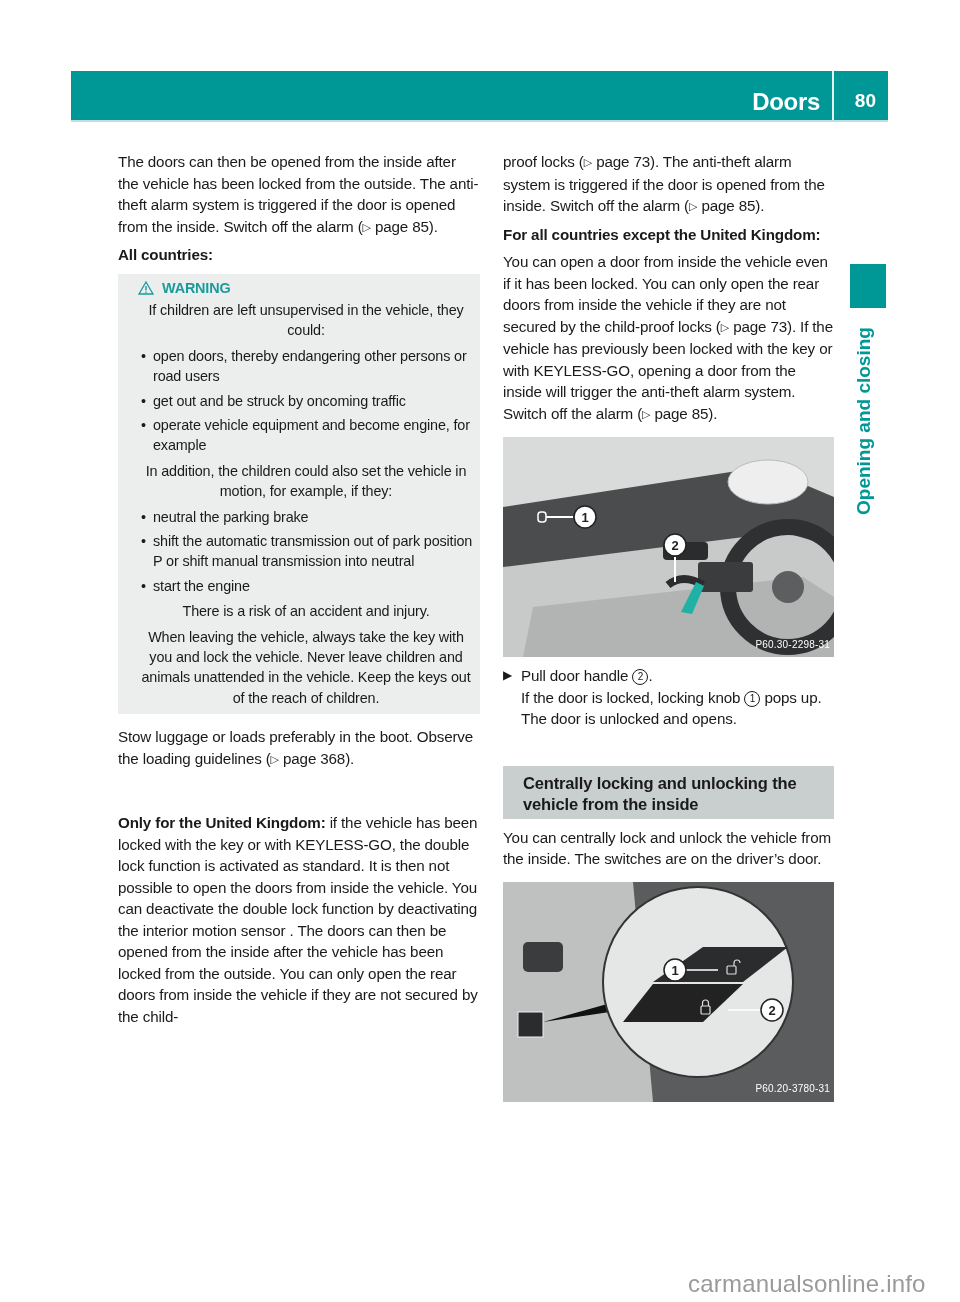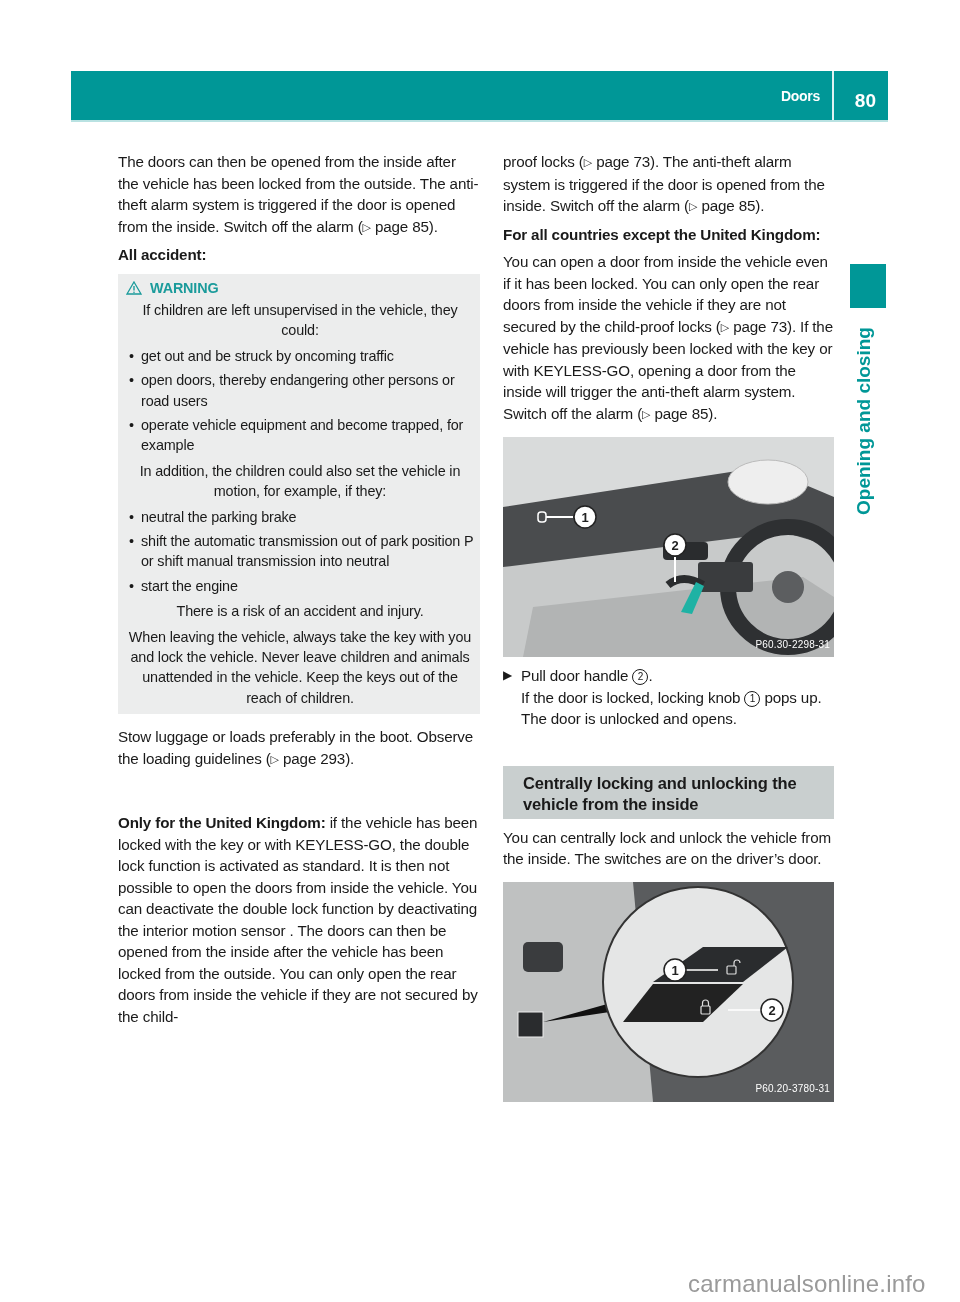--- a/index.html
+++ b/index.html
@@ -5,41 +5,41 @@
   html, body { margin: 0; padding: 0; }
   body {
     width: 960px; height: 1302px; background: #ffffff; position: relative; overflow: hidden;
     font-family: "Liberation Sans", sans-serif; color: #1a1a1a;
   }
   .header-bar {
     position: absolute; left: 71px; top: 71px; width: 817px; height: 49px;
     background: #009797; border-bottom: 2px solid #b9e2e2;
   }
   .header-title {
-    position: absolute; right: 68px; top: 17px; color: #fff; font-weight: bold; font-size: 14px;
+    position: absolute; right: 68px; top: 17px; color: #fff; font-weight: bold; font-size: 24px;
     letter-spacing: -0.3px;
   }
   .header-sep { position: absolute; right: 54px; top: 0; width: 2px; height: 49px; background: #dff2f2; }
   .header-page { position: absolute; right: 12px; top: 19px; color: #fff; font-weight: bold; font-size: 19px; }
 
   .side-tab { position: absolute; left: 850px; top: 264px; width: 36px; height: 44px; background: #009797; }
   .side-text {
     position: absolute; left: 853px; top: 515px; transform-origin: 0 0; transform: rotate(-90deg);
     color: #009797; font-weight: bold; font-size: 19px; white-space: nowrap;
   }
 
   .col { position: absolute; font-size: 15.2px; line-height: 21.5px; letter-spacing: -0.15px; }
   .col-left { left: 118px; top: 151px; width: 362px; }
   .col-right { left: 503px; top: 151px; width: 331px; }
   .col p { margin: 0 0 6px 0; }
   .bold { font-weight: bold; }
   .ref-arrow { font-size: 11px; vertical-align: 1px; }
 
   .warning-box {
-    background: #eceded; padding: 4px 6px 6px 8px; margin: 8px 0 12px 0; font-size: 14.4px; line-height: 20.4px;
+    background: #eceded; padding: 4px 6px 6px 20px; margin: 8px 0 12px 0; font-size: 14.4px; line-height: 20.4px;
   }
   .warning-head { color: #1a9b9b; font-weight: bold; font-size: 14.4px; display: flex; align-items: center; gap: 8px; margin: 0 0 2px 0; }
   .warning-box p { margin: 0 0 5px 0; text-align: center; }
   .warning-box ul { list-style: none; margin: 0 0 5px 0; padding: 0; }
   .warning-box li { position: relative; padding-left: 15px; margin-bottom: 4px; }
   .warning-box li::before { content: "\2022"; position: absolute; left: 3px; top: 0; }
 
   .section-head {
     background: #c9cfcf; font-weight: bold; font-size: 16.5px; line-height: 21px;
     padding: 7px 10px 4px 20px; margin: 0 0 8px 0;
@@ -62,49 +62,49 @@
   <span class="header-page">80</span>
 </div>
 
 <div class="side-tab"></div>
 <div class="side-text">Opening and closing</div>
 
 <div class="col col-left">
   <p>
     <span>The doors can then be opened from the inside after the vehicle has been locked from the outside. The anti-theft alarm system is triggered if the door is opened from the inside. Switch off the alarm (</span><span class="ref-arrow">▷</span>&nbsp;<span>page 85</span><span>).</span>
   </p>
-  <p class="bold">All accident:</p>
+  <p class="bold">All countries:</p>
 
   <div class="warning-box">
     <div class="warning-head">
       <svg width="16" height="14" viewBox="0 0 16 14">
           <path d="M8 1 L15 13 L1 13 Z" fill="none" stroke="#1a9b9b" stroke-width="1.3"></path>
           <line x1="8" y1="5" x2="8" y2="9.5" stroke="#1a9b9b" stroke-width="1.4"></line>
           <circle cx="8" cy="11.2" r="0.8" fill="#1a9b9b"></circle>
         </svg>
       <span>WARNING</span>
     </div>
     <p>If children are left unsupervised in the vehicle, they could:</p>
     <ul>
+      <li>open doors, thereby endangering other persons or road users</li>
       <li>get out and be struck by oncoming traffic</li>
-      <li>open doors, thereby endangering other persons or road users</li>
-      <li>operate vehicle equipment and become trapped, for example</li>
+      <li>operate vehicle equipment and become engine, for example</li>
     </ul>
     <p>In addition, the children could also set the vehicle in motion, for example, if they:</p>
     <ul>
       <li>neutral the parking brake</li>
       <li>shift the automatic transmission out of park position P or shift manual transmission into neutral</li>
       <li>start the engine</li>
     </ul>
     <p>There is a risk of an accident and injury.</p>
     <p style="margin-bottom:0">When leaving the vehicle, always take the key with you and lock the vehicle. Never leave children and animals unattended in the vehicle. Keep the keys out of the reach of children.</p>
   </div>
 
   <p>
-    <span>Stow luggage or loads preferably in the boot. Observe the loading guidelines (</span><span class="ref-arrow">▷</span>&nbsp;<span>page 293</span><span>).</span>
+    <span>Stow luggage or loads preferably in the boot. Observe the loading guidelines (</span><span class="ref-arrow">▷</span>&nbsp;<span>page 368</span><span>).</span>
   </p>
 
   <div style="height:36px"></div>
   <p>
     <span class="bold">Only for the United Kingdom:</span><span> if the vehicle has been locked with the key or with KEYLESS-GO, the double lock function is activated as standard. It is then not possible to open the doors from inside the vehicle. You can deactivate the double lock function by deactivating the interior motion sensor . The doors can then be opened from the inside after the vehicle has been locked from the outside. You can only open the rear doors from inside the vehicle if they are not secured by the child-</span>
   </p>
 </div>
 
 <div class="col col-right">
   <p>

